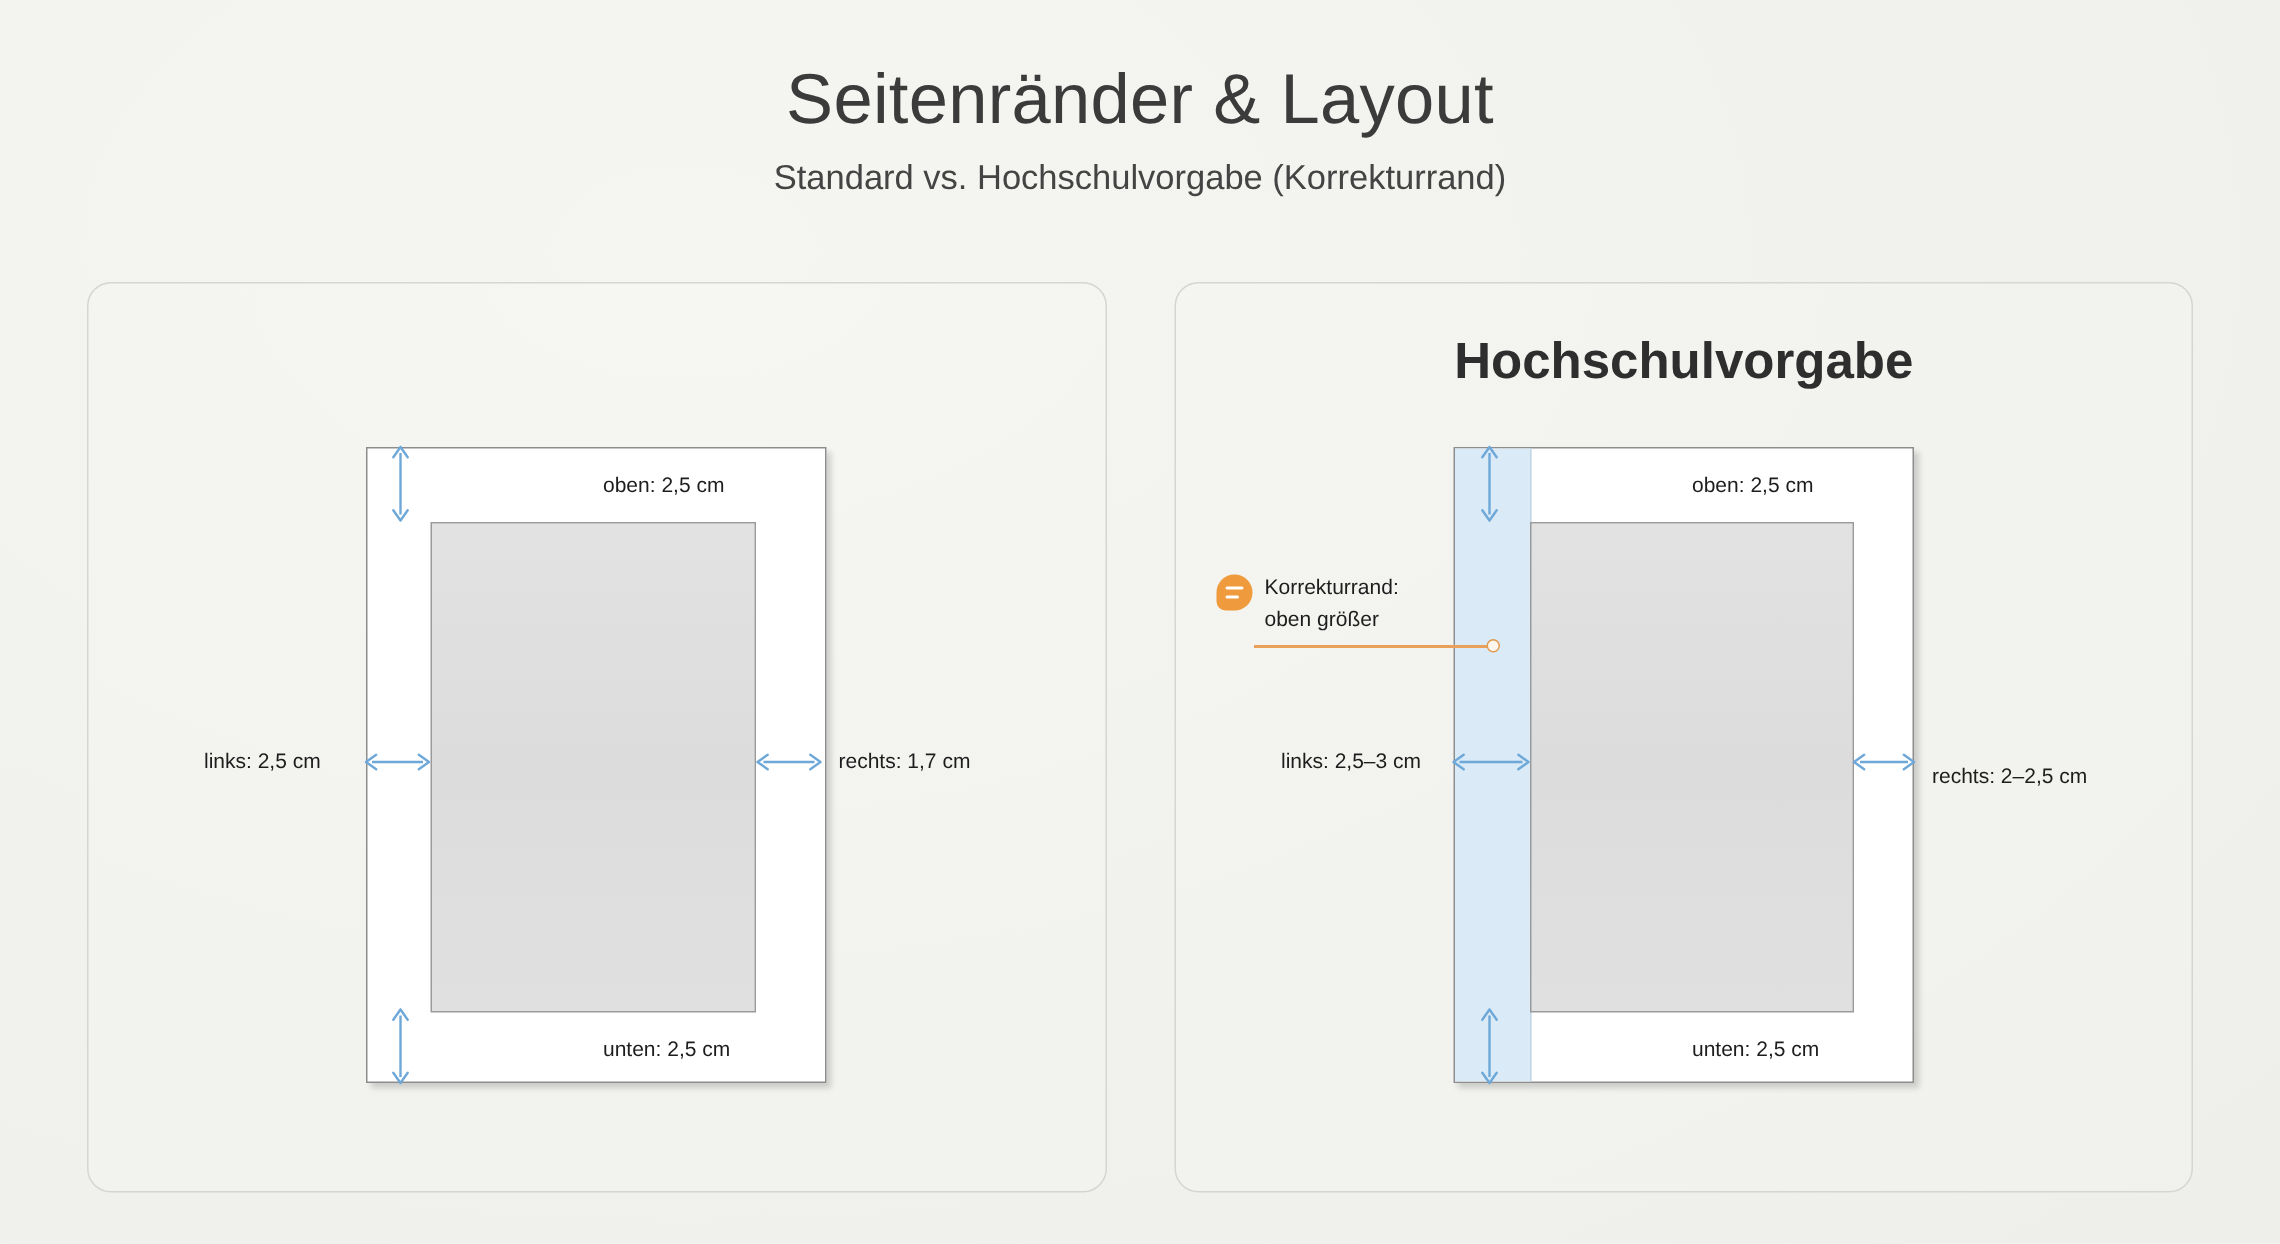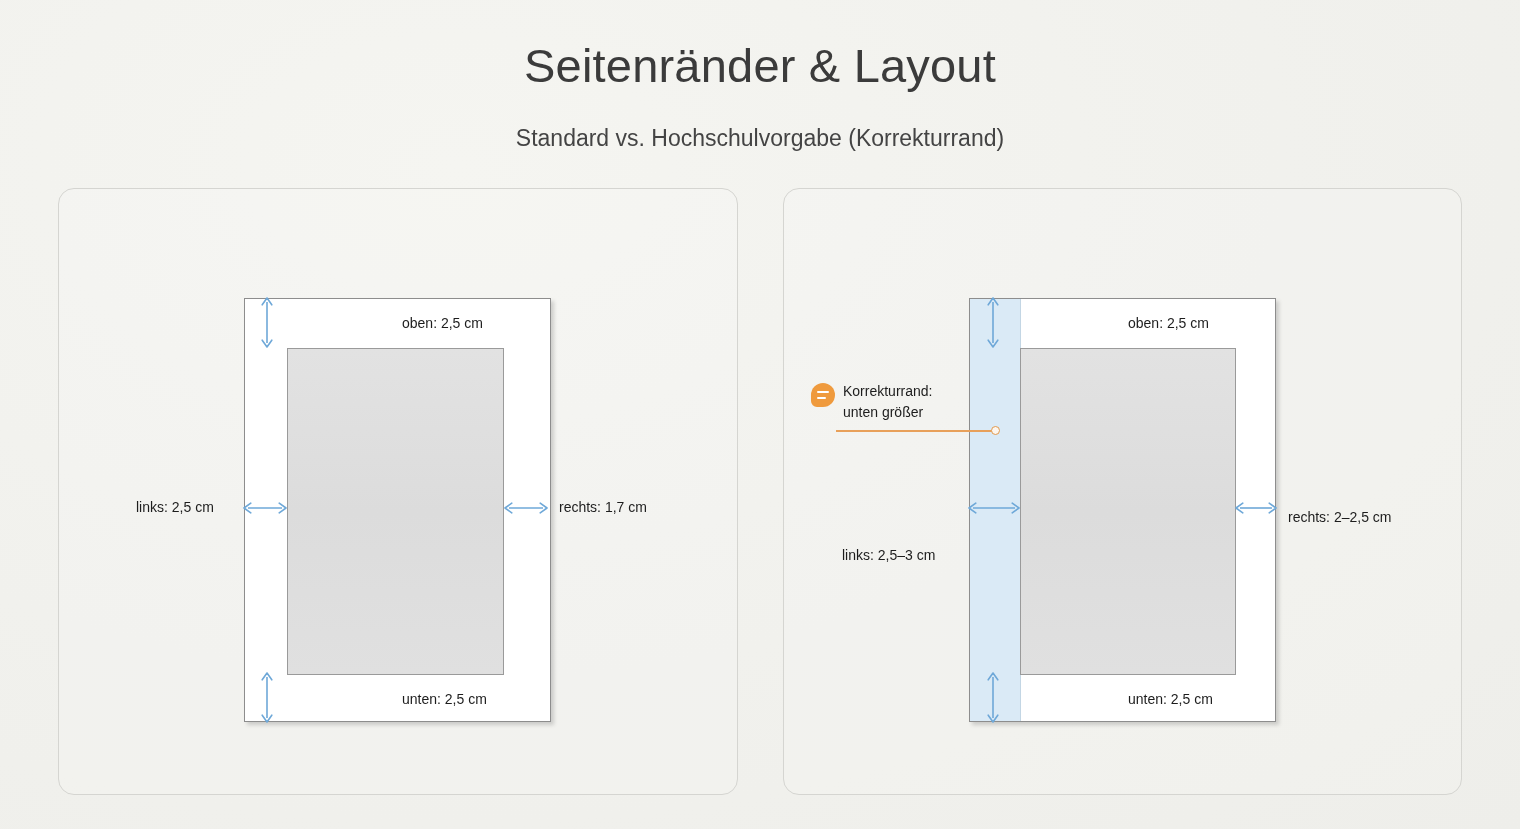--- a/index.html
+++ b/index.html
@@ -19,21 +19,21 @@
   
   .page-title {
     position: absolute; left: 0; top: 38px; width: 1520px;
     text-align: center;
     font-size: 47px; font-weight: 400; color: #3b3b3b;
     letter-spacing: .2px;
   }
   .page-subtitle {
     position: absolute; left: 0; top: 105px; width: 1520px;
     text-align: center;
-    font-size: 23px; font-weight: 400; color: #444444; margin-top: 20px;
+    font-size: 23px; font-weight: 400; color: #444444;
   }
 
   
   .panel {
     position: absolute;
     top: 188px; height: 607px;
     border: 1px solid #d5d5d1;
     border-radius: 16px;
     background: rgba(255,255,255,0.13);
   }
@@ -157,20 +157,21 @@
       <svg width="42" height="14" viewBox="0 0 42 14">
         <line x1="4" y1="7" x2="38" y2="7" stroke="#6ea8d8" stroke-width="1.6"></line>
         <path d="M0 7 L6.8 2.2 M0 7 L6.8 11.8" stroke="#6ea8d8" stroke-width="1.6" fill="none" stroke-linecap="round"></path>
         <path d="M42 7 L35.2 2.2 M42 7 L35.2 11.8" stroke="#6ea8d8" stroke-width="1.6" fill="none" stroke-linecap="round"></path>
       </svg>
     </div>
     <div class="dim-label" style="left:500px; top:310px;">rechts: 1,7 cm</div>
   </div>
 
   <div class="panel right">
+    <div class="panel-title">Hochschulvorgabe</div>
 
     <div class="sheet">
       <div class="corr-band"></div>
       <div class="textblock"></div>
     </div>
 
     <div class="arrow" style="left:202px; top:109px;">
       <svg width="14" height="49" viewBox="0 0 14 49">
         <line x1="7" y1="4" x2="7" y2="45" stroke="#6ea8d8" stroke-width="1.6"></line>
         <path d="M7 0 L2.2 6.8 M7 0 L11.8 6.8" stroke="#6ea8d8" stroke-width="1.6" fill="none" stroke-linecap="round"></path>
@@ -188,38 +189,38 @@
     </div>
     <div class="dim-label" style="left:344px; top:502px;">unten: 2,5 cm</div>
 
     <div class="arrow" style="left:185px; top:312px;">
       <svg width="50" height="14" viewBox="0 0 50 14">
         <line x1="4" y1="7" x2="46" y2="7" stroke="#6ea8d8" stroke-width="1.6"></line>
         <path d="M0 7 L6.8 2.2 M0 7 L6.8 11.8" stroke="#6ea8d8" stroke-width="1.6" fill="none" stroke-linecap="round"></path>
         <path d="M50 7 L43.2 2.2 M50 7 L43.2 11.8" stroke="#6ea8d8" stroke-width="1.6" fill="none" stroke-linecap="round"></path>
       </svg>
     </div>
-    <div class="dim-label" style="left:58px; top:310px;margin-top:48px;">links: 2,5–3 cm</div>
+    <div class="dim-label" style="left:70px; top:310px;">links: 2,5–3 cm</div>
 
     <div class="arrow" style="left:452px; top:312px;">
       <svg width="40" height="14" viewBox="0 0 40 14">
         <line x1="4" y1="7" x2="36" y2="7" stroke="#6ea8d8" stroke-width="1.6"></line>
         <path d="M0 7 L6.8 2.2 M0 7 L6.8 11.8" stroke="#6ea8d8" stroke-width="1.6" fill="none" stroke-linecap="round"></path>
         <path d="M40 7 L33.2 2.2 M40 7 L33.2 11.8" stroke="#6ea8d8" stroke-width="1.6" fill="none" stroke-linecap="round"></path>
       </svg>
     </div>
     <div class="dim-label" style="left:504px; top:320px;">rechts: 2–2,5 cm</div>
   </div>
 
   <div class="callout" style="left:811px; top:383px;">
     <div class="callout-icon">
       <i class="l1"></i>
         <i class="l2"></i>
     </div>
     <div class="callout-text">
       <div>Korrekturrand:</div>
-      <div>unten größer</div>
+      <div>oben größer</div>
     </div>
   </div>
   <div class="callout-leader" style="left:836px; top:430px; width:158px;"></div>
   <div class="callout-dot" style="left:991px; top:426px;"></div>
 
 </div>
 
 </body></html>

